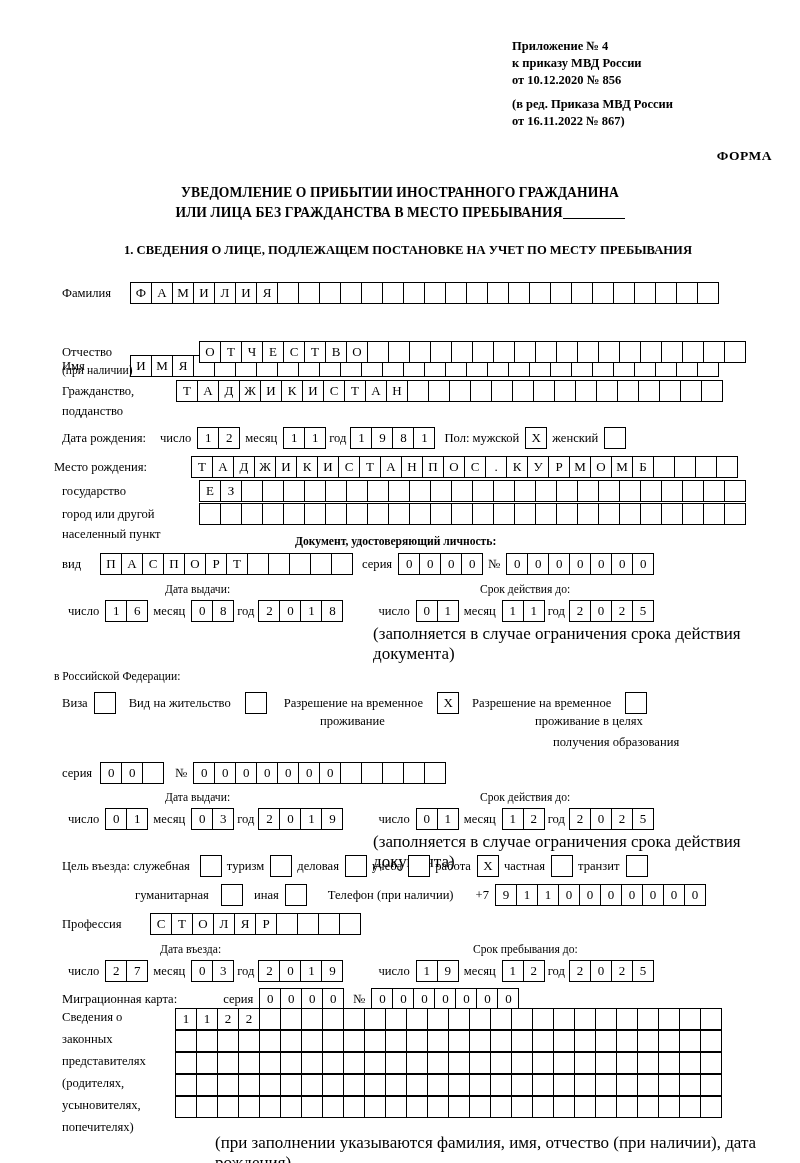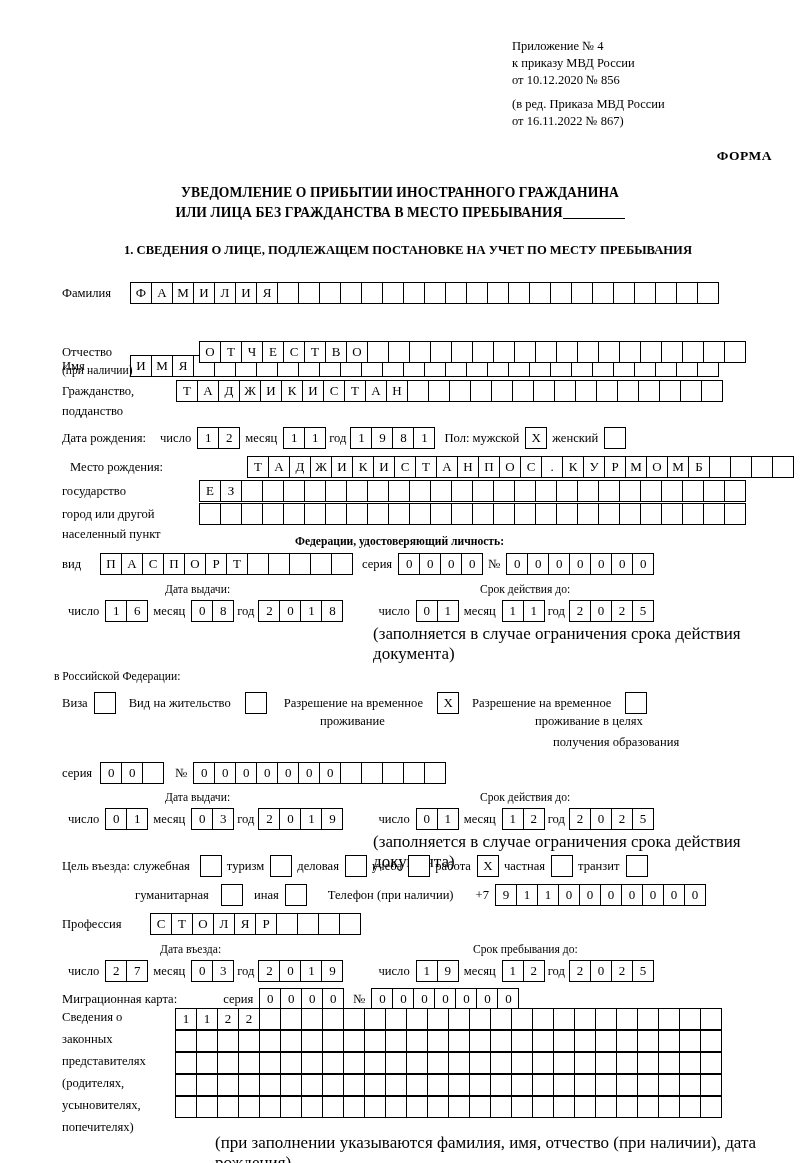--- a/index.html
+++ b/index.html
@@ -6,21 +6,21 @@
   body{
     width:800px;min-height:1163px;
     font-family:"Liberation Serif", serif;
     color:#000;
     position:relative;
   }
   .page{width:800px;min-height:1163px;position:relative;padding:0;box-sizing:border-box;}
 
   
   .hdr{position:absolute;top:38px;right:28px;width:260px;font-size:12.5px;line-height:1.35;text-align:left;}
-  .hdr .l{white-space:nowrap;}
+  .hdr .l{white-space:nowrap;font-weight:bold;}
   .hdr .sp{height:7px;}
   .forma{position:absolute;top:148px;right:28px;font-size:13.5px;font-weight:bold;letter-spacing:.5px;}
 
   .title{position:absolute;top:183px;left:0;width:800px;text-align:center;font-size:13.6px;font-weight:bold;line-height:1.45;letter-spacing:.1px;}
   .title .u{display:inline-block;border-bottom:1px solid #000;width:62px;height:13px;vertical-align:-2px;}
   .sect{position:absolute;top:243px;left:0;width:800px;text-align:center;font-size:12.6px;font-weight:bold;padding-left:8px;}
 
   
   .row{position:absolute;display:flex;align-items:center;}
   .lbl{font-size:12.6px;white-space:nowrap;}
@@ -220,21 +220,21 @@
     <span class="txt" style="margin-left:10px;">Пол: мужской</span>
     <span class="cells" id="sex-male">
         <span class="c">X</span>
       </span>
     <span class="txt">женский</span>
     <span class="cells" id="sex-female">
         <span class="c"></span>
       </span>
   </div>
 
-  <div class="row" style="top:456px;left:70px;gap:40px;">
+  <div class="row" style="top:456px;left:54px;">
     <span class="lbl" style="width:137px;">Место рождения:</span>
     <span class="cells" id="birthplace-cells">
         <span class="c">Т</span>
         <span class="c">А</span>
         <span class="c">Д</span>
         <span class="c">Ж</span>
         <span class="c">И</span>
         <span class="c">К</span>
         <span class="c">И</span>
         <span class="c">С</span>
@@ -318,21 +318,21 @@
         <span class="c"></span>
         <span class="c"></span>
         <span class="c"></span>
       </span>
   </div>
   <div class="row" style="top:527px;left:62px;">
     <span class="lbl">населенный пункт</span>
   </div>
 
   <div class="row" style="top:535px;left:295px;">
-    <span class="lbl bold" style="font-size:11.6px;">Федерации, удостоверяющий личность:</span>
+    <span class="lbl bold" style="font-size:11.6px;">Документ, удостоверяющий личность:</span>
   </div>
 
   <div class="row" style="top:553px;left:62px;">
     <span class="lbl" style="width:38px;">вид</span>
     <span class="cells" id="dockind-cells">
         <span class="c">П</span>
         <span class="c">А</span>
         <span class="c">С</span>
         <span class="c">П</span>
         <span class="c">О</span>

